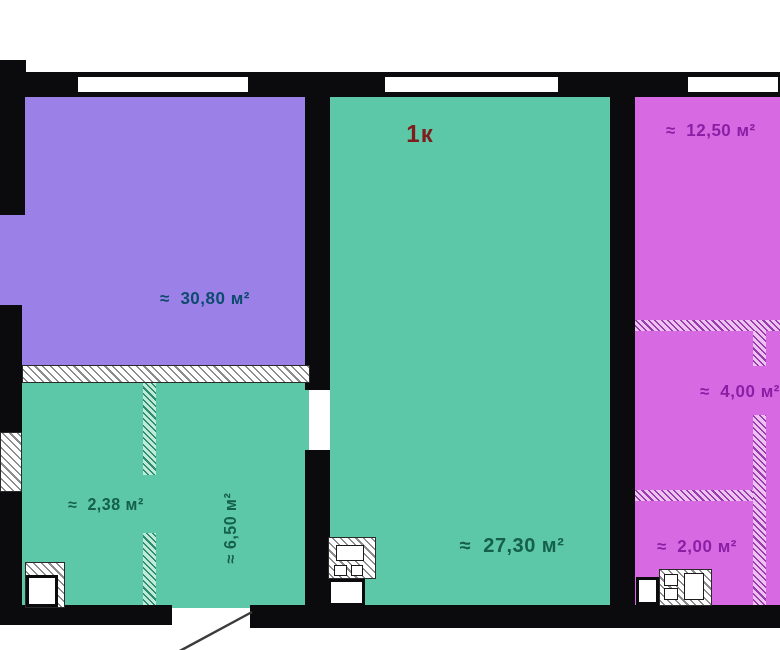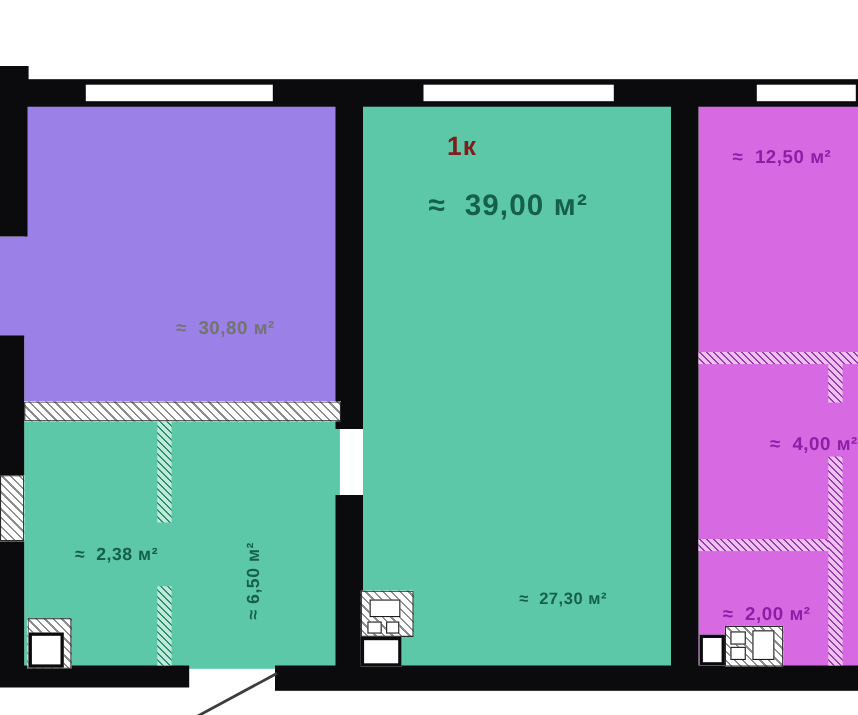--- a/index.html
+++ b/index.html
@@ -25,23 +25,23 @@
   .hatch-magenta{
     position:absolute;z-index:4;
     background:repeating-linear-gradient(45deg,#eec2f0 0,#eec2f0 3px,#9a3bb0 3px,#9a3bb0 4.5px);
   }
   .fixture-white{position:absolute;background:#ffffff;border:3px solid #0b0b0d;z-index:6;box-sizing:border-box;}
   .fixture-white-thin{position:absolute;background:#ffffff;border:1.5px solid #1a1a1a;z-index:6;box-sizing:border-box;}
   .label{
     position:absolute;z-index:7;white-space:pre;transform:translate(-50%,-50%);
     letter-spacing:0.5px;
   }
-  .t-purple{color:#737373;font-size:17px;}
-  .t-teal{color:#14604b;font-size:15px;}
-  .t-magenta{color:#8a1fa5;font-size:17px;margin-top:12px;}
+  .t-purple{color:#0c4a6e;font-size:17px;}
+  .t-teal{color:#14604b;font-size:20px;}
+  .t-magenta{color:#8a1fa5;font-size:17px;}
   .t-title{color:#7f1d1d;font-size:24px;letter-spacing:1px;}
   .t-area-big{color:#14604b;font-size:27px;letter-spacing:1px;}
   .t-rot{transform:translate(-50%,-50%) rotate(-90deg);font-size:16px;}
   .nolabel-clip{transform:none;}
   svg.leader{position:absolute;left:0;top:0;z-index:8;}
 </style>
 </head>
 <body>
 
 <div id="plan">
@@ -92,21 +92,20 @@
   <div class="fixture-white-thin" style="left:664px;top:574px;width:14px;height:12px;"></div>
   <div class="fixture-white-thin" style="left:664px;top:588px;width:14px;height:12px;"></div>
   <div class="fixture-white-thin" style="left:684px;top:573px;width:20px;height:27px;"></div>
 
   <svg class="leader" width="780" height="650" viewBox="0 0 780 650">
     <line x1="252" y1="612" x2="176" y2="653" stroke="#3c3c3c" stroke-width="2.5"></line>
   </svg>
 
   <div class="label t-purple" style="left:205px;top:299px;">≈  30,80 м²</div>
   <div class="label t-title" style="left:420px;top:134px;">1к</div>
-  <div class="label t-area-big" style="left:462px;top:187px;">≈  39,00 м²</div>
   <div class="label t-teal" style="left:512px;top:545px;">≈  27,30 м²</div>
   <div class="label t-teal" style="left:106px;top:505px;font-size:16px;">≈  2,38 м²</div>
   <div class="label t-teal t-rot" style="left:231px;top:528px;">≈ 6,50 м²</div>
   <div class="label t-magenta nolabel-clip" style="left:666px;top:121px;transform:none;">≈  12,50 м²</div>
   <div class="label t-magenta" style="left:740px;top:392px;">≈  4,00 м²</div>
   <div class="label t-magenta" style="left:697px;top:547px;">≈  2,00 м²</div>
 
 </div>
 
 </body></html>

